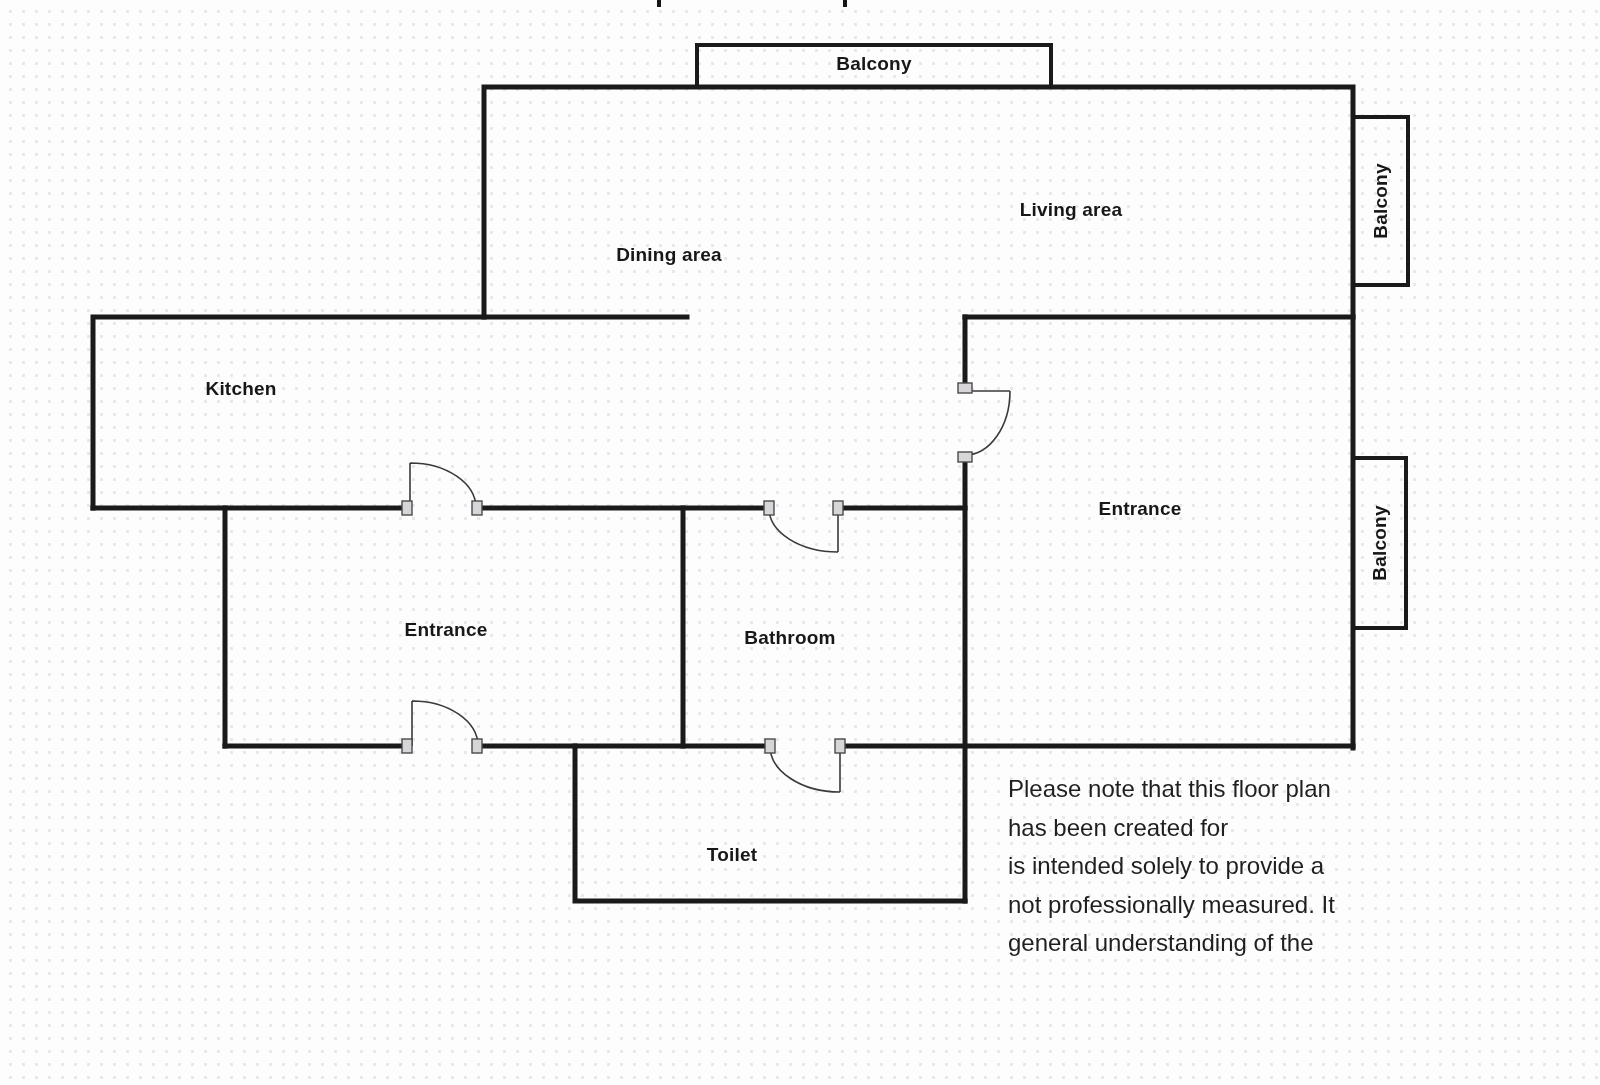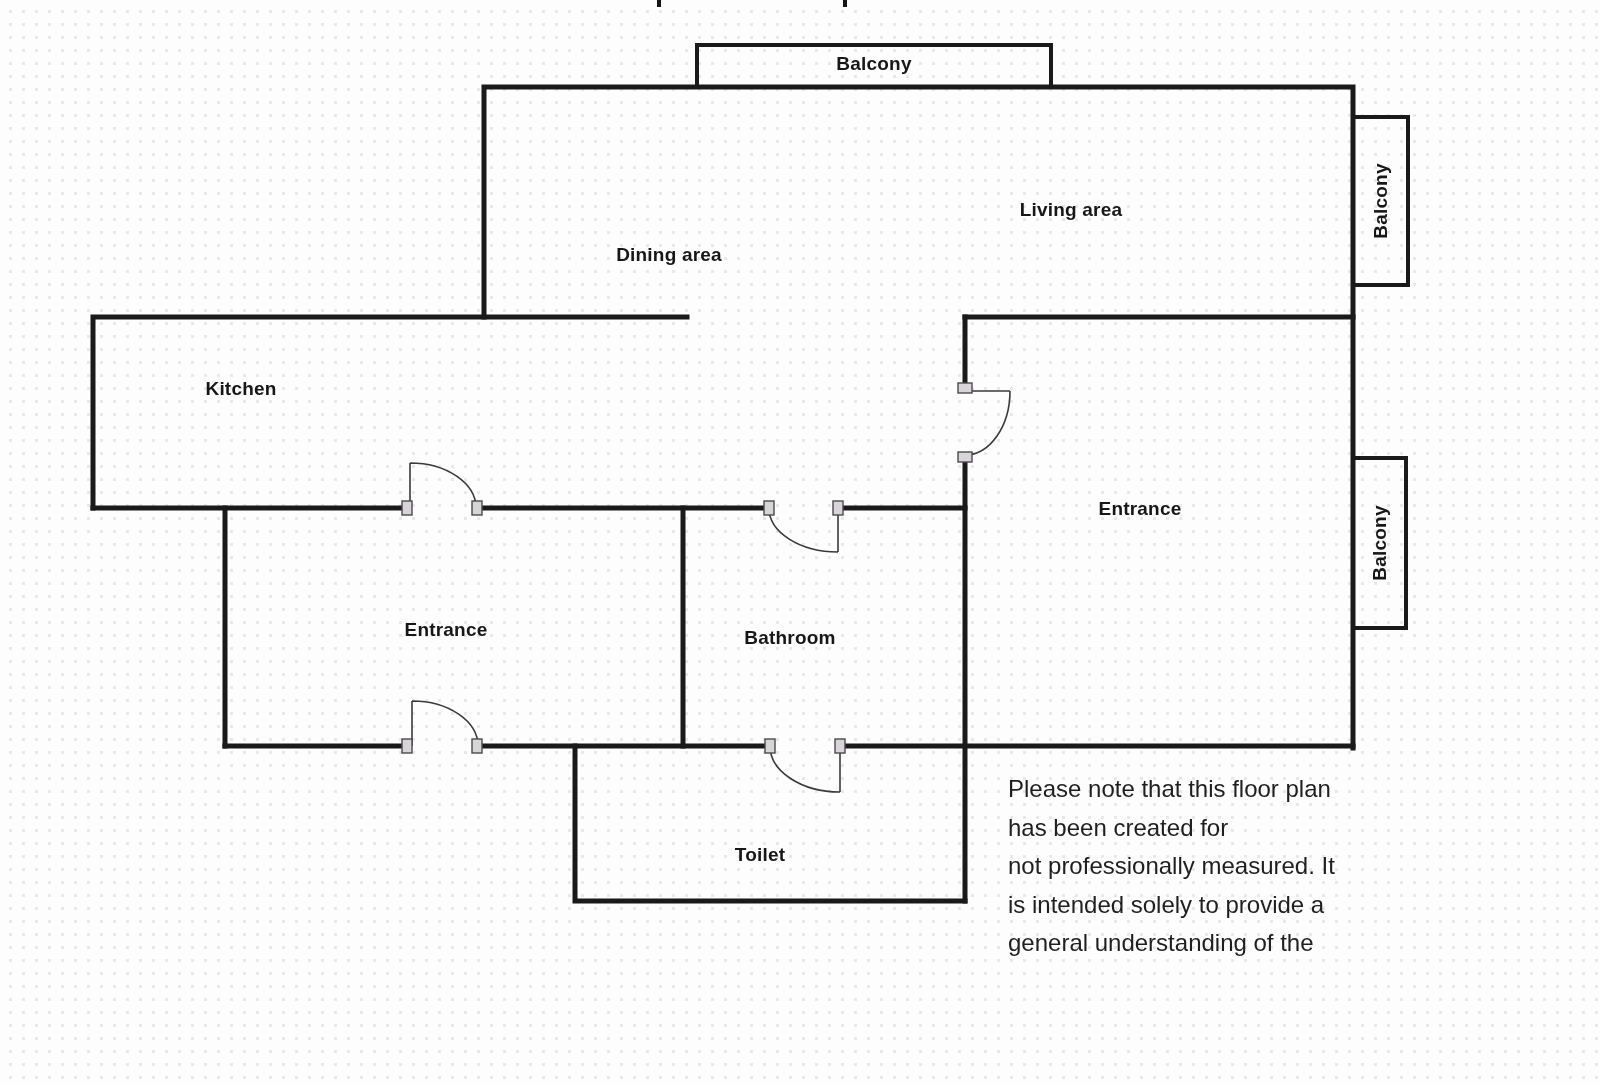--- a/index.html
+++ b/index.html
@@ -91,25 +91,25 @@
     </g>
   </svg>
 
   <div class="room-label" style="left:874px;top:64px;">Balcony</div>
   <div class="room-label" style="left:669px;top:207px;margin-top:48px;">Dining area</div>
   <div class="room-label" style="left:1071px;top:210px;">Living area</div>
   <div class="room-label" style="left:241px;top:389px;">Kitchen</div>
   <div class="room-label" style="left:446px;top:618px;margin-top:12px;">Entrance</div>
   <div class="room-label" style="left:790px;top:638px;">Bathroom</div>
   <div class="room-label" style="left:1140px;top:509px;">Entrance</div>
-  <div class="room-label" style="left:760px;top:855px;text-align:center;">Toilet</div>
+  <div class="room-label" style="left:732px;top:855px;text-align:center;">Toilet</div>
   <div class="room-label vertical" style="left:1381px;top:201px;">Balcony</div>
   <div class="room-label vertical" style="left:1380px;top:543px;">Balcony</div>
 
   <div class="disclaimer">
     <div>Please note that this floor plan</div>
     <div>has been created for</div>
+    <div>is intended solely to provide a</div>
     <div>not professionally measured. It</div>
-    <div>is intended solely to provide a</div>
     <div>general understanding of the</div>
   </div>
 
 </div>
 
 </body></html>

